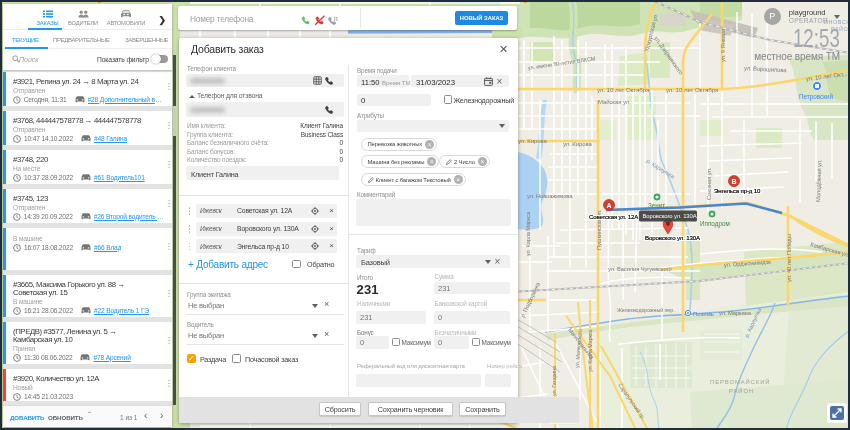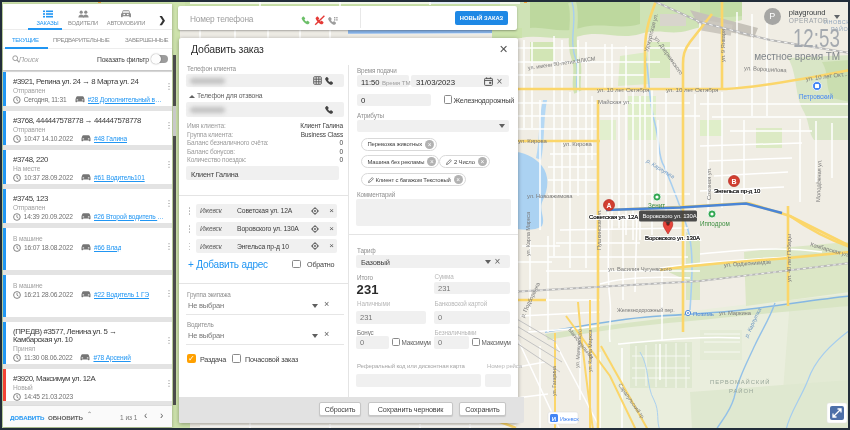--- a/index.html
+++ b/index.html
@@ -48,21 +48,21 @@
 
 #form{position:absolute;left:179px;top:38px;width:339px;height:385px;background:#fff;border-radius:2px;z-index:20;box-shadow:0 1px 4px rgba(0,0,0,.35);}
 #form .hd{position:absolute;left:12px;top:5px;font-size:10.5px;color:#2d2d2d;letter-spacing:-0.2px;}
 #form .cl{position:absolute;left:320px;top:5px;font-size:11px;color:#555;}
 .lbl{position:absolute;font-size:6.3px;color:#8f8f8f;white-space:nowrap;letter-spacing:-0.15px;}
 .lbl2{position:absolute;font-size:6.3px;color:#b8b8b8;white-space:nowrap;letter-spacing:-0.15px;}
 .gin{position:absolute;background:#f0f0f0;border-radius:2px;font-size:8px;color:#333;}
 .blur{position:absolute;background:#c0c0c0;filter:blur(2px);border-radius:3px;}
 .vdiv{position:absolute;background:#e4e4e4;}
 .x{color:#616161;}
-#btnbar{position:absolute;left:0;bottom:0;width:345px;height:26px;background:#e2e2e2;border-radius:0 0 2px 2px;}
+#btnbar{position:absolute;left:0;bottom:0;width:400px;height:26px;background:#e2e2e2;border-radius:0 0 2px 2px;}
 .btn{position:absolute;top:5px;height:14px;background:#fff;border:1px solid #c6c6c6;border-radius:2px;font-size:7.2px;color:#424242;text-align:center;box-shadow:0 1px 1px rgba(0,0,0,.12);letter-spacing:-0.15px;}
 .chip{position:absolute;height:13px;border:1px solid #d9d9d9;border-radius:6.5px;background:#fff;font-size:5.9px;color:#424242;display:flex;align-items:center;padding:0 2px 0 6px;white-space:nowrap;letter-spacing:-0.15px;}
 .chip .cc{width:9px;height:9px;border-radius:50%;background:#b2b2b2;color:#fff;font-size:6.5px;line-height:9px;text-align:center;margin-left:3px;flex:none;}
 .cb{position:absolute;width:8.5px;height:8.5px;border:1.3px solid #8a8a8a;border-radius:1.5px;background:#fff;}
 .cbl{position:absolute;font-size:7.2px;color:#424242;white-space:nowrap;letter-spacing:-0.2px;}
 .sel-t{position:absolute;font-size:7.5px;color:#757575;letter-spacing:-0.2px;}
 .dcar{position:absolute;width:0;height:0;border-left:3.5px solid transparent;border-right:3.5px solid transparent;border-top:4px solid #5f5f5f;}
 .adr{position:absolute;left:17px;width:141px;height:14px;background:#f0f0f0;border-radius:2px;}
 .adr .city{position:absolute;left:4px;top:3.5px;font-size:6.6px;font-style:italic;color:#5c5c5c;letter-spacing:-0.15px;}
 .adr .str{position:absolute;left:41px;top:3.5px;font-size:6.8px;color:#3d3d3d;white-space:nowrap;letter-spacing:-0.15px;}
@@ -493,20 +493,21 @@
             <svg style="margin-left:8px;flex:none" width="10" height="7" viewBox="0 0 10 7">
               <path d="M0.5,3.2 L1.3,1 C1.5,0.5 1.9,0.3 2.4,0.3 L7.6,0.3 C8.1,0.3 8.5,0.5 8.7,1 L9.5,3.2 L9.5,5.8 C9.5,6.1 9.3,6.3 9,6.3 L8.4,6.3 C8.1,6.3 7.9,6.1 7.9,5.8 L7.9,5.4 L2.1,5.4 L2.1,5.8 C2.1,6.1 1.9,6.3 1.6,6.3 L1,6.3 C0.7,6.3 0.5,6.1 0.5,5.8 Z" fill="#757575"></path>
               <rect x="1.6" y="3.4" width="1.5" height="1" fill="#fff"></rect>
               <rect x="6.9" y="3.4" width="1.5" height="1" fill="#fff"></rect>
             </svg>
             <span class="lnk">#66 Влад</span>
           </div>
    <div class="dots" style="top:17px">⋮</div>
   </div>
   <div class="card h2">
+   <div class="t">#3665, Максима Горького ул. 88 → Советская ул. 15</div>
           <div class="st">В машине</div>
    <div class="meta">
             <svg width="8" height="8" viewBox="0 0 8 8">
               <circle cx="4" cy="4" r="3.4" fill="none" stroke="#757575" stroke-width="0.9"></circle>
               <path d="M4,2 V4.2 L5.5,5.2" stroke="#757575" stroke-width="0.8" fill="none"></path>
             </svg>
             <span style="margin-left:3px">16:21 28.06.2022</span>
             <svg style="margin-left:8px;flex:none" width="10" height="7" viewBox="0 0 10 7">
               <path d="M0.5,3.2 L1.3,1 C1.5,0.5 1.9,0.3 2.4,0.3 L7.6,0.3 C8.1,0.3 8.5,0.5 8.7,1 L9.5,3.2 L9.5,5.8 C9.5,6.1 9.3,6.3 9,6.3 L8.4,6.3 C8.1,6.3 7.9,6.1 7.9,5.8 L7.9,5.4 L2.1,5.4 L2.1,5.8 C2.1,6.1 1.9,6.3 1.6,6.3 L1,6.3 C0.7,6.3 0.5,6.1 0.5,5.8 Z" fill="#757575"></path>
               <rect x="1.6" y="3.4" width="1.5" height="1" fill="#fff"></rect>
@@ -528,21 +529,21 @@
             <svg style="margin-left:8px;flex:none" width="10" height="7" viewBox="0 0 10 7">
               <path d="M0.5,3.2 L1.3,1 C1.5,0.5 1.9,0.3 2.4,0.3 L7.6,0.3 C8.1,0.3 8.5,0.5 8.7,1 L9.5,3.2 L9.5,5.8 C9.5,6.1 9.3,6.3 9,6.3 L8.4,6.3 C8.1,6.3 7.9,6.1 7.9,5.8 L7.9,5.4 L2.1,5.4 L2.1,5.8 C2.1,6.1 1.9,6.3 1.6,6.3 L1,6.3 C0.7,6.3 0.5,6.1 0.5,5.8 Z" fill="#757575"></path>
               <rect x="1.6" y="3.4" width="1.5" height="1" fill="#fff"></rect>
               <rect x="6.9" y="3.4" width="1.5" height="1" fill="#fff"></rect>
             </svg>
             <span class="lnk">#78 Арсений</span>
           </div>
    <div class="dots" style="top:17px">⋮</div>
   </div>
   <div class="card red" style="height:32px;margin-bottom:0;">
-   <div class="t">#3920, Максимум ул. 12А</div>
+   <div class="t">#3920, Количество ул. 12А</div>
           <div class="st">Новый</div>
    <div class="meta">
             <svg width="8" height="8" viewBox="0 0 8 8">
               <circle cx="4" cy="4" r="3.4" fill="none" stroke="#757575" stroke-width="0.9"></circle>
               <path d="M4,2 V4.2 L5.5,5.2" stroke="#757575" stroke-width="0.8" fill="none"></path>
             </svg>
             <span style="margin-left:3px">14:45 21.03.2023</span>
           </div>
    <div class="dots">⋮</div>
   </div>

